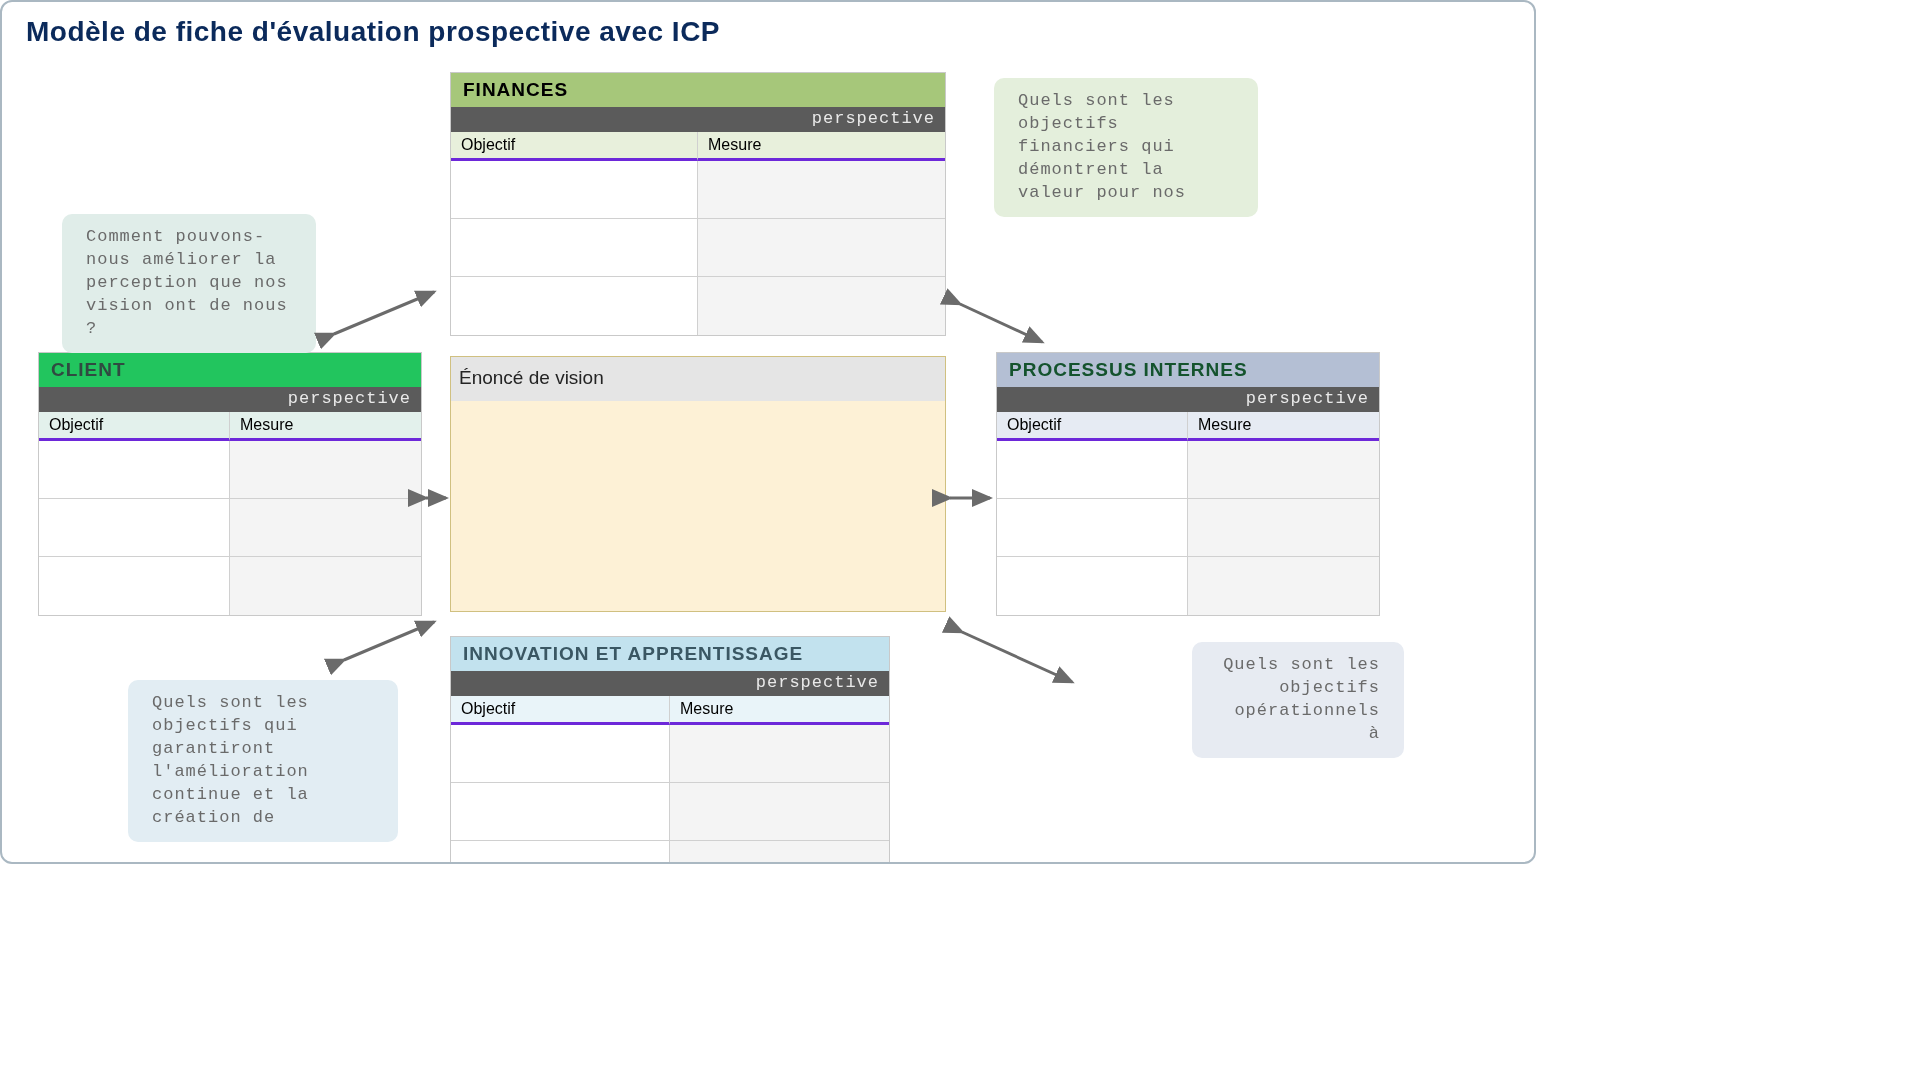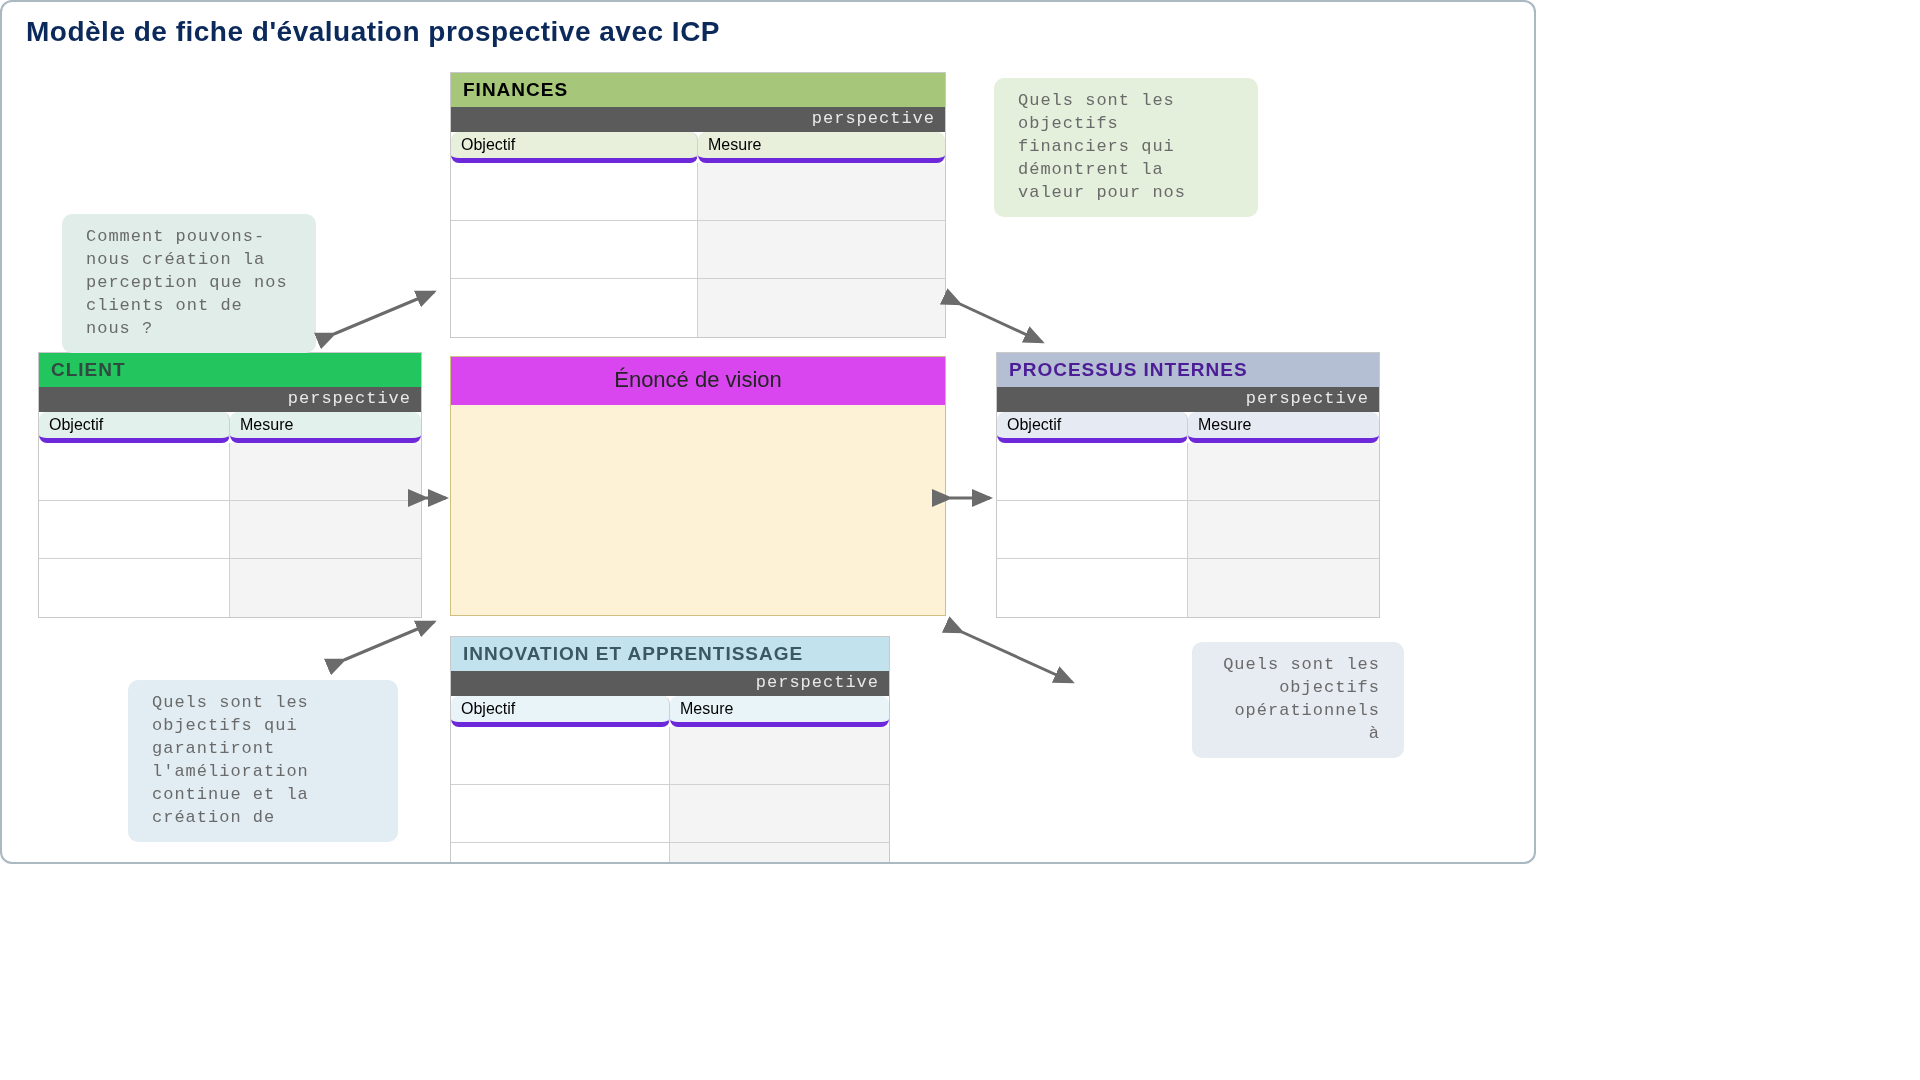--- a/index.html
+++ b/index.html
@@ -46,57 +46,55 @@
     font-family: "Courier New", monospace;
     font-size: 17px;
     letter-spacing: 1px;
   }
   .cols {
     display: flex;
   }
   .col-label {
     padding: 4px 10px;
     font-size: 16px;
-    border-bottom: 5px solid #6d28d9;
+    border-bottom: 3px solid #6d28d9;
     border-right: 1px solid #d0d0d0;
-    border-radius: 8px;
   }
   .col-label:last-child { border-right: none; }
   .rows .row {
     display: flex;
     height: 58px;
   }
   .rows .cell {
     border-right: 1px solid #d0d0d0;
     border-bottom: 1px solid #d0d0d0;
   }
   .rows .cell:last-child { border-right: none; }
   .rows .row:last-child .cell { border-bottom: none; }
   .cell.a { width: 50%; background: #fff; }
   .cell.b { width: 50%; background: #f4f4f4; }
 
   
   .card.finances .card-head { background: #a6c77a; color: #000000; }
   .card.finances .col-label { background: #e8f0dc; }
   .card.client .card-head { background: #22c55e; color: #304a41; }
   .card.client .col-label { background: #e3f1ec; }
-  .card.process .card-head { background: #b4bfd4; color: #4c1d95; }
+  .card.process .card-head { background: #b4bfd4; color: #14532d; }
   .card.process .col-label { background: #e6ebf3; }
   .card.innov .card-head { background: #c2e2ee; color: #3a5763; }
   .card.innov .col-label { background: #e9f4f9; }
 
   
   .vision {
     position: absolute;
     border: 1px solid #d0c080;
   }
   .vision-head {
-    background: #d946ef;
-    text-align: center;
-    font-size: 22px;
+    background: #e5e5e5;
+    font-size: 19px;
     padding: 10px 8px 12px;
     color: #242424;
   }
   .vision-body {
     background: #fdf1d6;
     height: 210px;
   }
 
   
   .callout {
@@ -220,21 +218,21 @@
         </div>
     </div>
   </div>
 
   <div class="vision" style="left:448px; top:354px; width:496px;">
     <div class="vision-head">Énoncé de vision</div>
     <div class="vision-body"></div>
   </div>
 
   <div class="callout green" style="left:992px; top:76px; width:264px;">Quels sont les objectifs financiers qui démontrent la valeur pour nos</div>
-  <div class="callout teal" style="left:60px; top:212px; width:254px;">Comment pouvons-nous création la perception que nos clients ont de nous ?</div>
+  <div class="callout teal" style="left:60px; top:212px; width:254px;">Comment pouvons-nous améliorer la perception que nos vision ont de nous ?</div>
   <div class="callout lav" style="left:1190px; top:640px; width:212px; text-align:right;">Quels sont les objectifs opérationnels à</div>
   <div class="callout blue" style="left:126px; top:678px; width:270px;">Quels sont les objectifs qui garantiront l'amélioration continue et la création de</div>
 
   <svg class="arrows">
     <defs>
       <marker id="ah" markerWidth="10" markerHeight="10" refX="6" refY="3" orient="auto" markerUnits="strokeWidth">
         <path d="M0,0 L7,3 L0,6 Z" fill="#6b6b6b"></path>
       </marker>
     </defs>
     <g stroke="#6b6b6b" stroke-width="3" fill="none" marker-start="url(#ah)" marker-end="url(#ah)">

